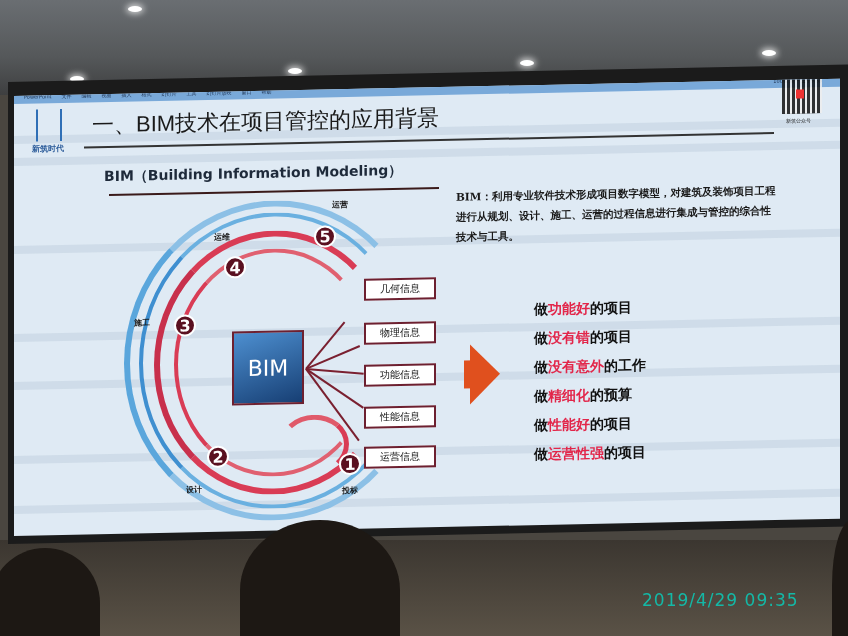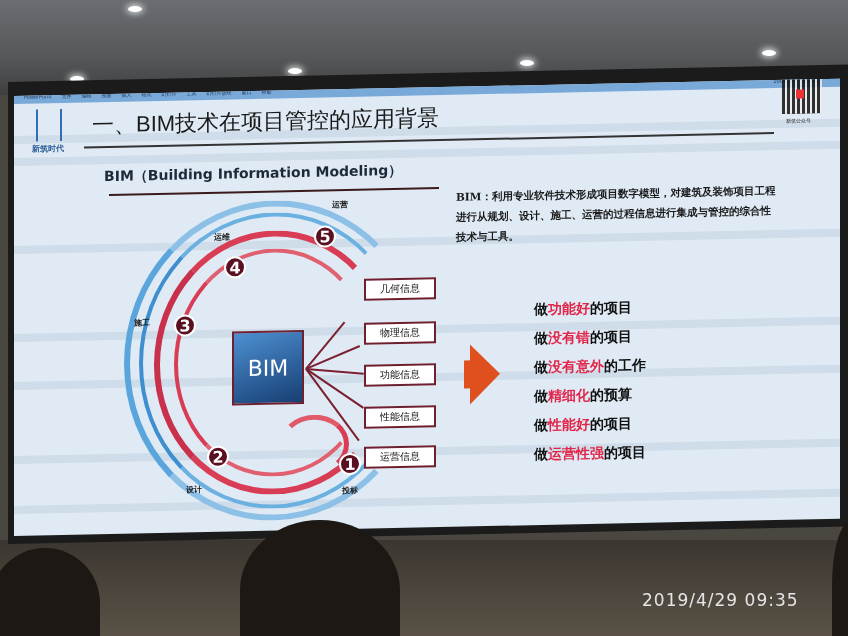--- a/index.html
+++ b/index.html
@@ -26,21 +26,21 @@
 .num{position:absolute;width:22px;height:22px;border-radius:50%;background:#5a1020;color:#fff;font-weight:bold;font-size:16px;display:flex;align-items:center;justify-content:center;border:2px solid #fff}
 .phase{position:absolute;font-size:8px;font-weight:bold;color:#1a1a1a}
 .bim-box{position:absolute;left:218px;top:240px;width:72px;height:74px;background:linear-gradient(160deg,#4d8fd0,#173f74);border:2px solid #6d2030;color:#fff;font-size:22px;display:flex;align-items:center;justify-content:center}
 .info{position:absolute;left:350px;width:72px;height:22px;background:#fff;border:2px solid #6d2030;font-size:10px;display:flex;align-items:center;justify-content:center;color:#111}
 .connector{position:absolute;height:2px;background:#7a2030;transform-origin:left center}
 .arrow{position:absolute;left:456px;top:258px;width:0;height:0;border-top:30px solid transparent;border-bottom:30px solid transparent;border-left:30px solid #e0501e}
 .arrow-body{position:absolute;left:450px;top:274px;width:12px;height:28px;background:#e0501e}
 .goals{position:absolute;left:520px;top:210px;font-size:14px;font-weight:bold;line-height:29px;color:#111}
 .goals .hl{color:#e2264a}
 .hair{position:absolute;border-radius:50% 50% 10% 10%;background:#1d1814}
-.timestamp{position:absolute;left:642px;top:590px;font-size:17px;color:#e5e5e5;letter-spacing:1px;font-family:"DejaVu Sans",sans-serif}
+.timestamp{position:absolute;left:642px;top:590px;font-size:17px;color:#14b8a6;letter-spacing:1px;font-family:"DejaVu Sans",sans-serif}
 </style>
 </head>
 <body>
 
 <div class="ceiling">
   <div class="light" style="left:128px;top:6px"></div>
   <div class="light" style="left:288px;top:68px"></div>
   <div class="light" style="left:520px;top:60px"></div>
   <div class="light" style="left:70px;top:76px"></div>
   <div class="light" style="left:762px;top:50px"></div>

